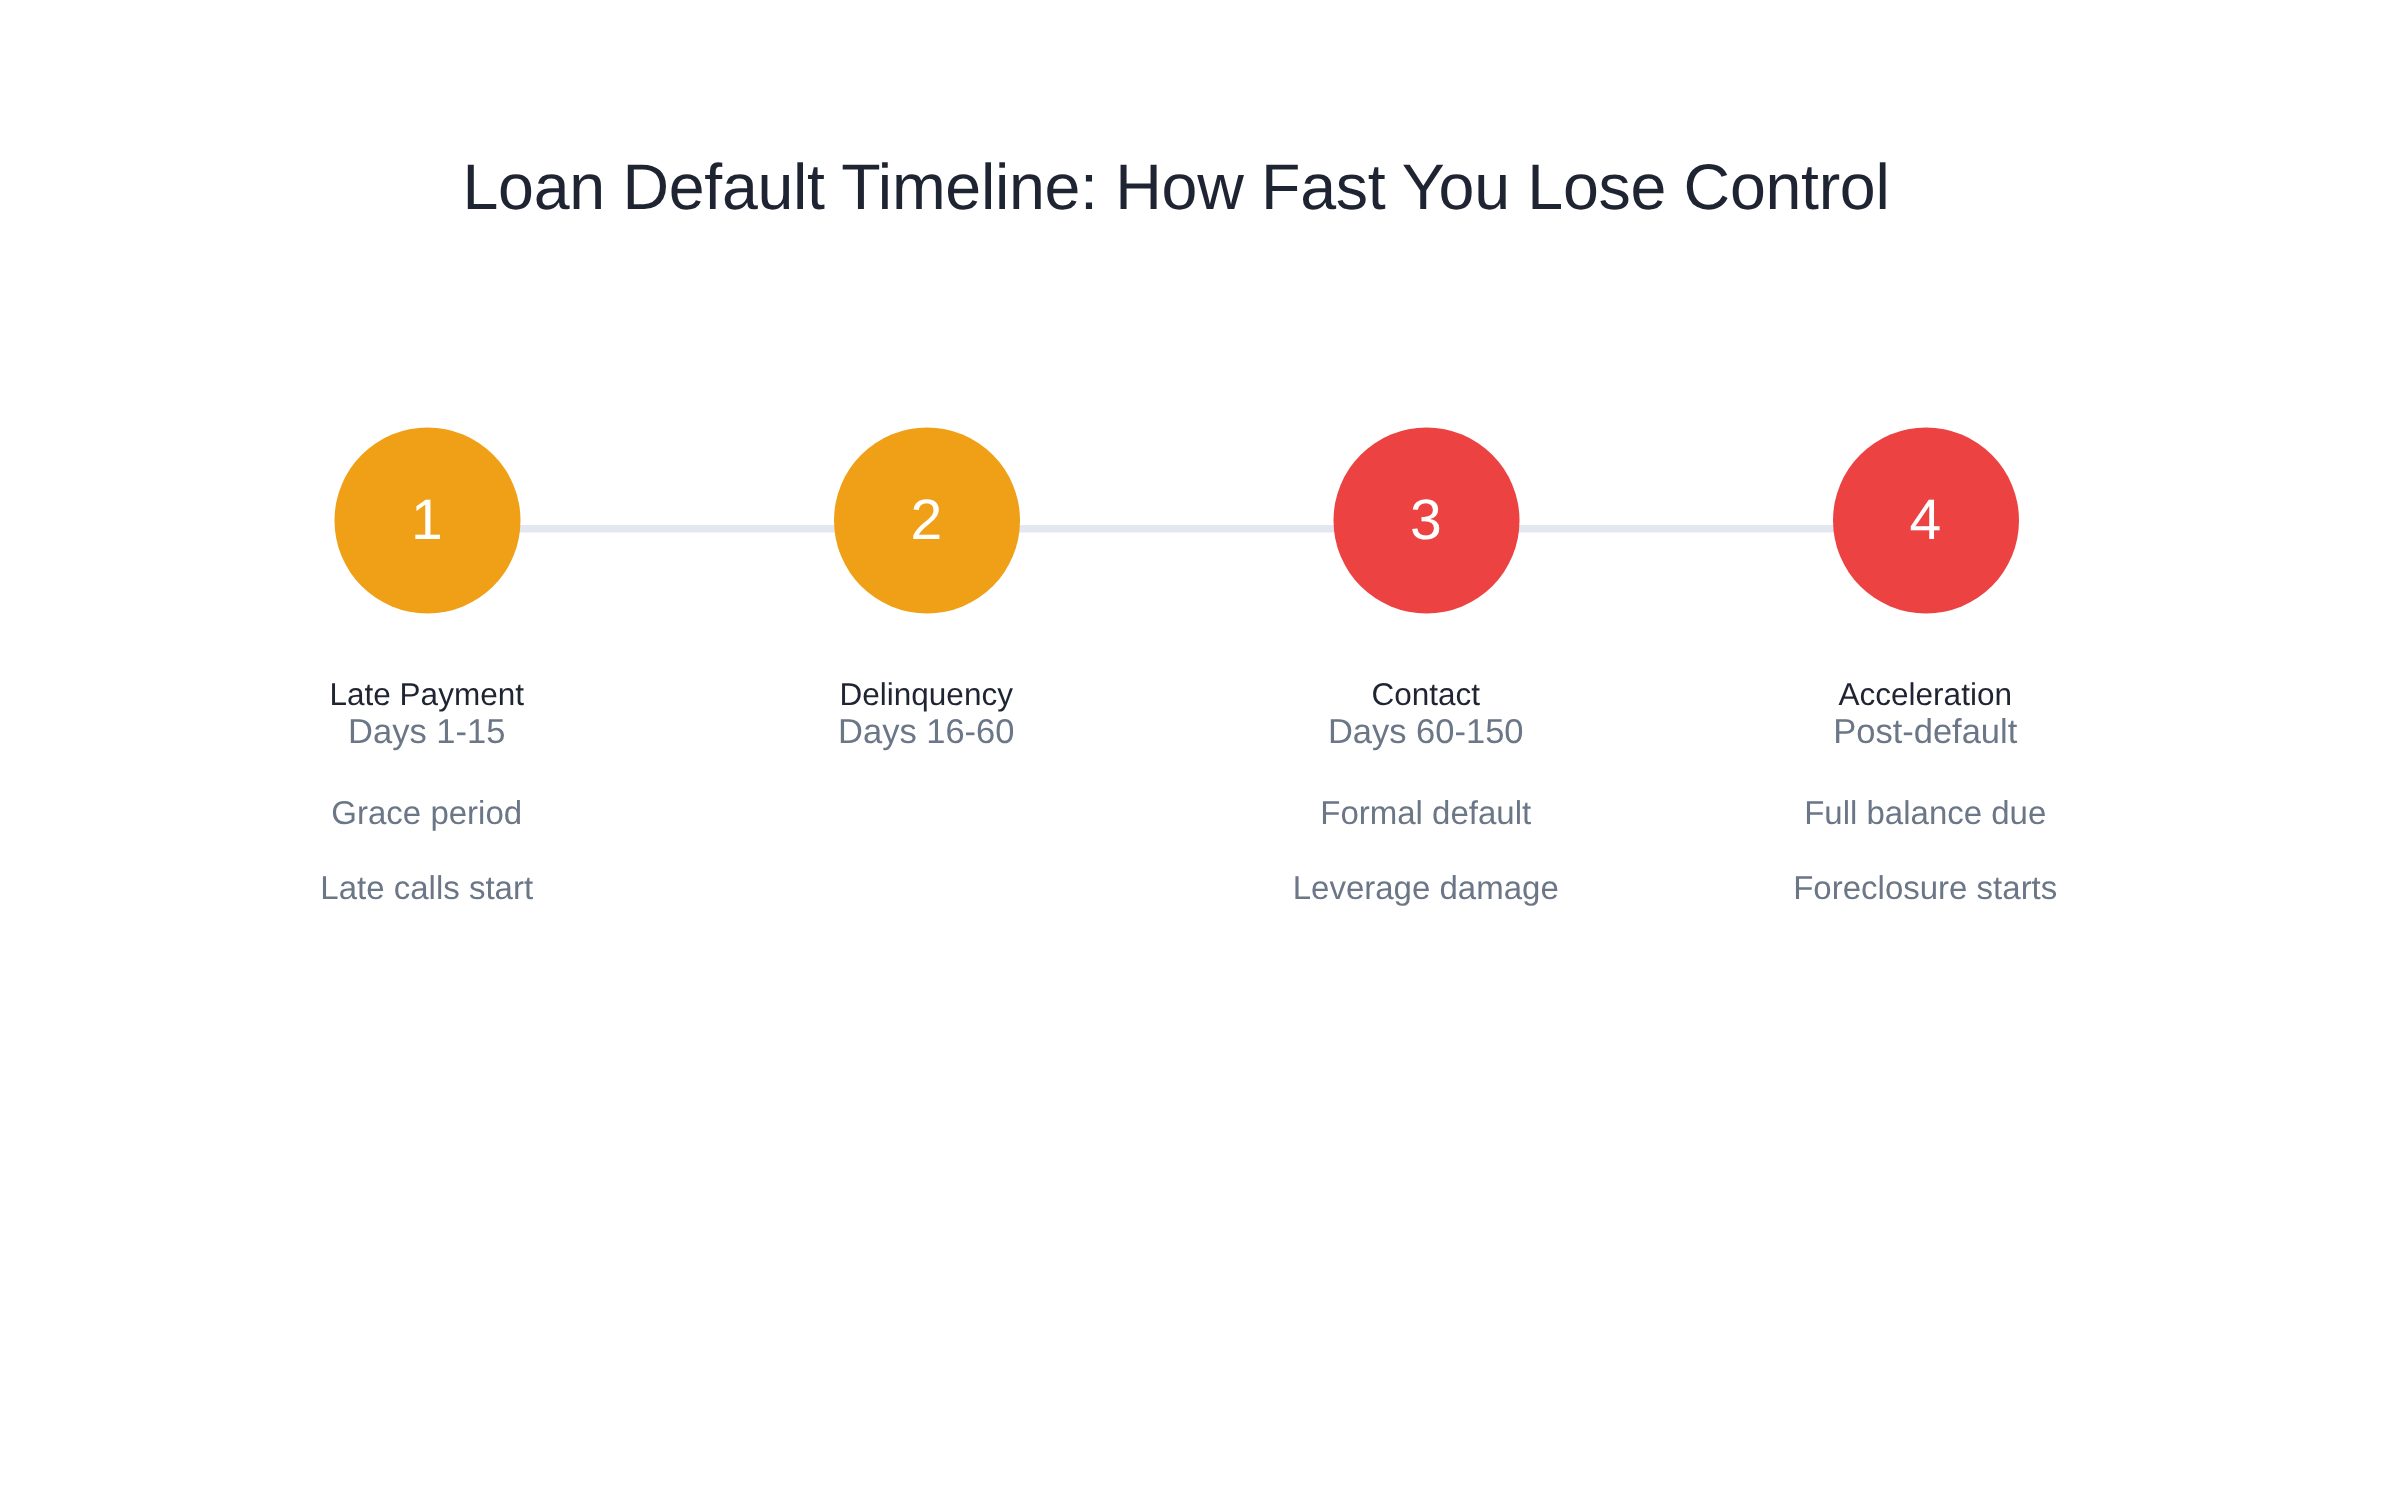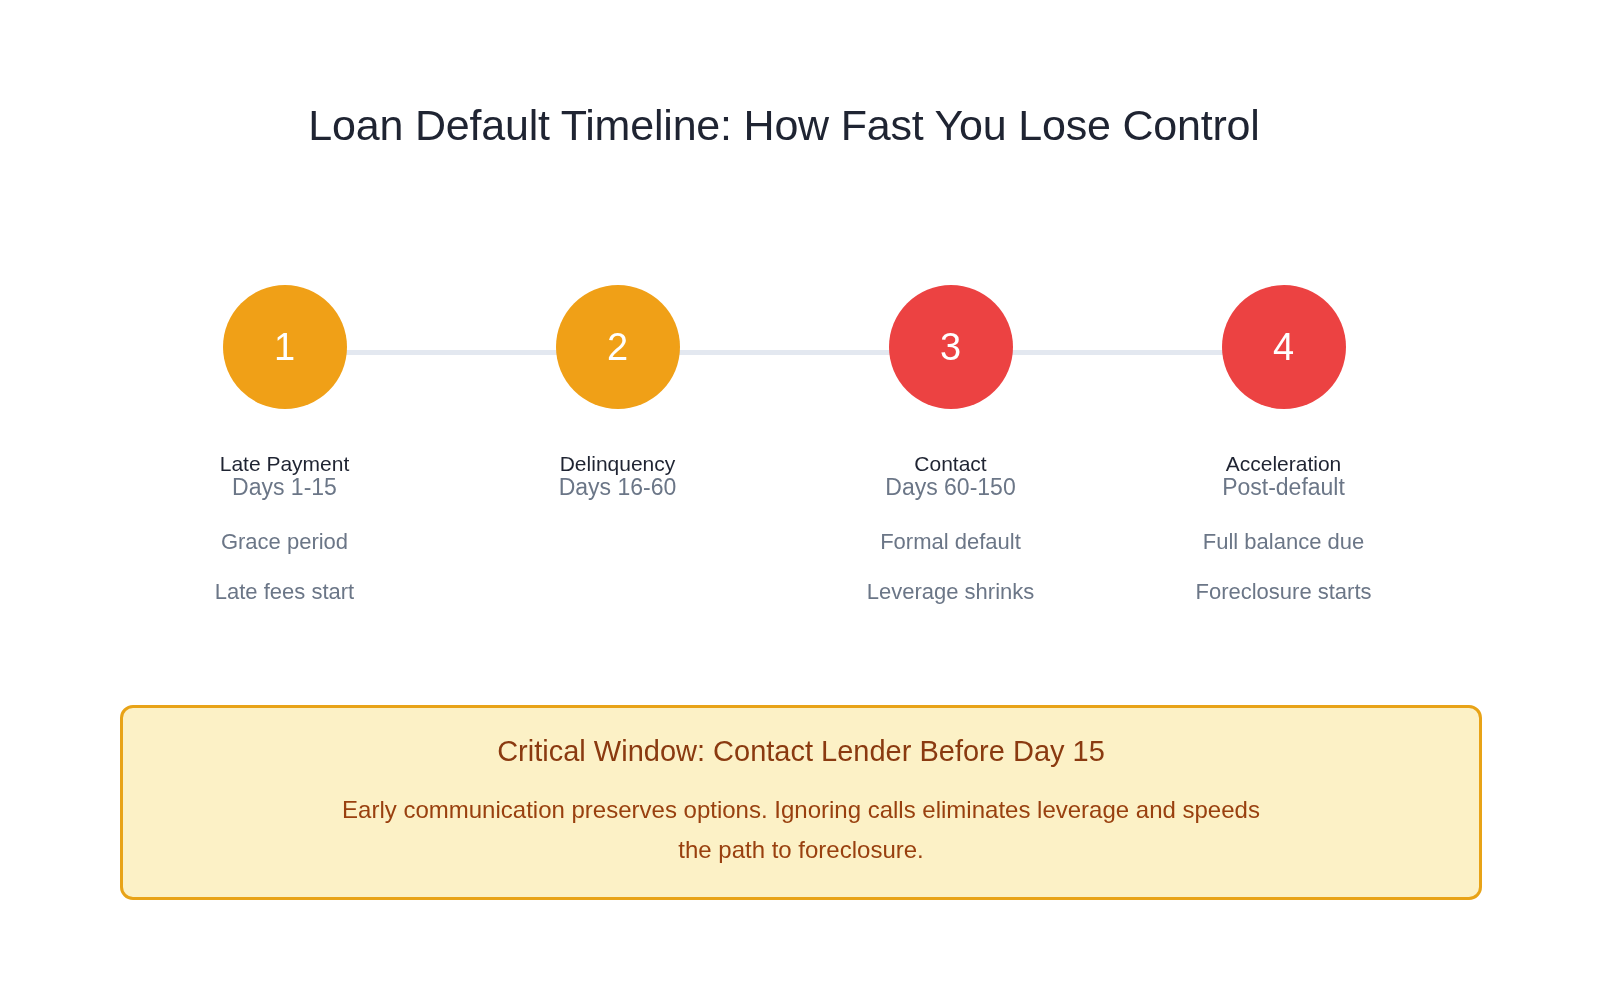--- a/index.html
+++ b/index.html
@@ -171,57 +171,53 @@
     <div class="steps">
 
       <div class="step">
         <div class="step-circle tone-warning">
           <span>1</span>
         </div>
         <div class="step-label">Late Payment</div>
         <div class="step-period">Days 1-15</div>
         <div class="step-details">
           <div class="step-detail">Grace period</div>
-          <div class="step-detail">Late fees start</div>
+          <div class="step-detail">Late calls start</div>
         </div>
       </div>
 
       <div class="step">
         <div class="step-circle tone-warning">
           <span>2</span>
         </div>
         <div class="step-label">Delinquency</div>
         <div class="step-period">Days 16-60</div>
       </div>
 
       <div class="step">
         <div class="step-circle tone-danger">
           <span>3</span>
         </div>
         <div class="step-label">Contact</div>
         <div class="step-period">Days 60-150</div>
         <div class="step-details">
           <div class="step-detail">Formal default</div>
-          <div class="step-detail">Leverage shrinks</div>
+          <div class="step-detail">Leverage damage</div>
         </div>
       </div>
 
       <div class="step">
         <div class="step-circle tone-danger">
           <span>4</span>
         </div>
         <div class="step-label">Acceleration</div>
         <div class="step-period">Post-default</div>
         <div class="step-details">
           <div class="step-detail">Full balance due</div>
           <div class="step-detail">Foreclosure starts</div>
         </div>
       </div>
 
     </div>
   </div>
 
-  <div class="callout">
-    <div class="callout-title">Critical Window: Contact Lender Before Day 15</div>
-    <div class="callout-body">Early communication preserves options. Ignoring calls eliminates leverage and speeds the path to foreclosure.</div>
-  </div>
 
 </div>
 
 </body></html>

